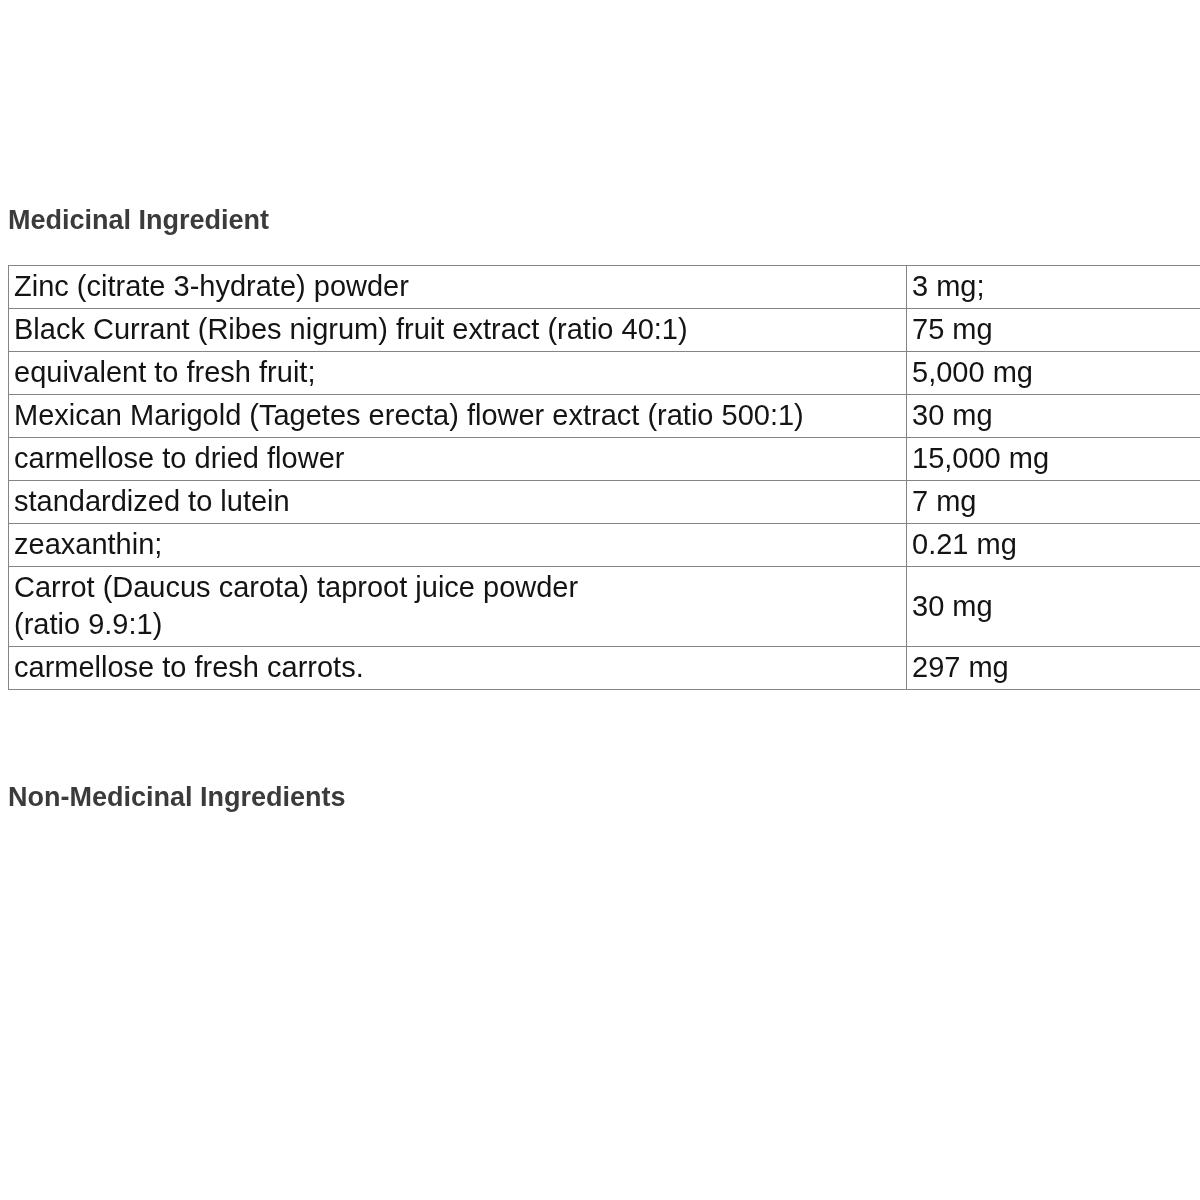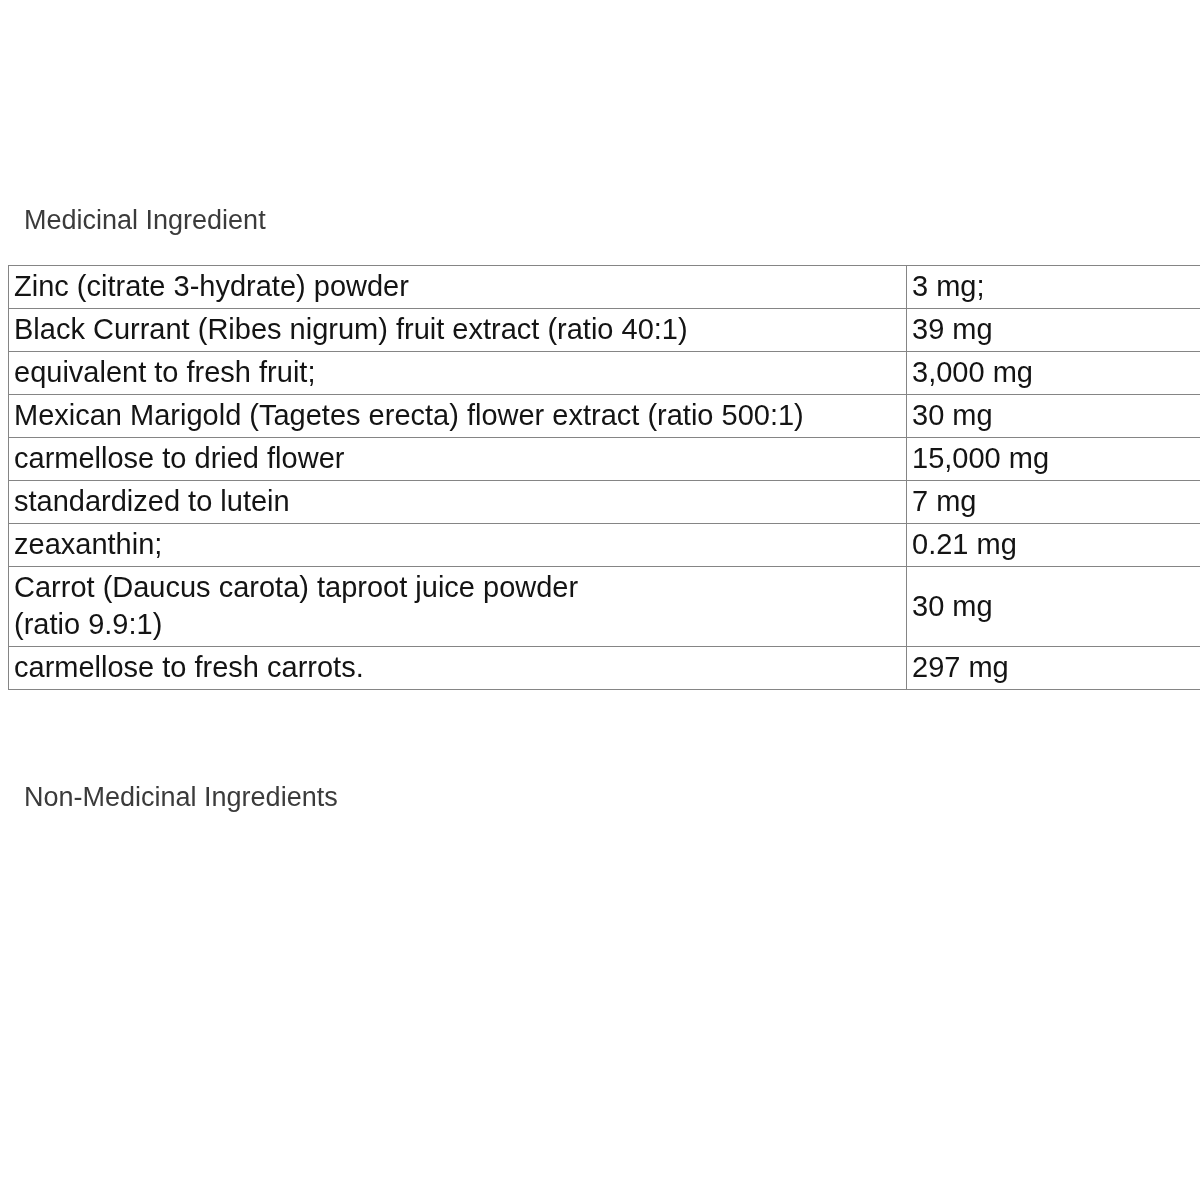--- a/index.html
+++ b/index.html
@@ -12,24 +12,24 @@
     height: 1200px;
     overflow: hidden;
     font-family: "Liberation Sans", sans-serif;
     position: relative;
   }
   .content {
     padding: 0 5px 0 8px;
   }
   .section-heading {
     font-size: 27px;
-    font-weight: normal;
+    font-weight: bold;
     color: #3b3b3b;
     line-height: 34px;
-    margin: 16px;
+    margin: 0;
   }
   .heading-medicinal {
     margin-top: 203px;
   }
   .heading-non-medicinal {
     margin-top: 90px;
   }
   table.ingredients {
     border-collapse: collapse;
     width: 1189px;
@@ -68,25 +68,25 @@
   <h2 class="section-heading heading-medicinal">Medicinal Ingredient</h2>
 
   <table class="ingredients">
     <tbody>
         <tr>
           <td class="ingredient">Zinc (citrate 3-hydrate) powder</td>
           <td class="amount">3 mg;</td>
         </tr>
         <tr>
           <td class="ingredient">Black Currant (Ribes nigrum) fruit extract (ratio 40:1)</td>
-          <td class="amount">39 mg</td>
+          <td class="amount">75 mg</td>
         </tr>
         <tr>
           <td class="ingredient">equivalent to fresh fruit;</td>
-          <td class="amount">3,000 mg</td>
+          <td class="amount">5,000 mg</td>
         </tr>
         <tr>
           <td class="ingredient">Mexican Marigold (Tagetes erecta) flower extract (ratio 500:1)</td>
           <td class="amount">30 mg</td>
         </tr>
         <tr>
           <td class="ingredient">carmellose to dried flower</td>
           <td class="amount">15,000 mg</td>
         </tr>
         <tr>

